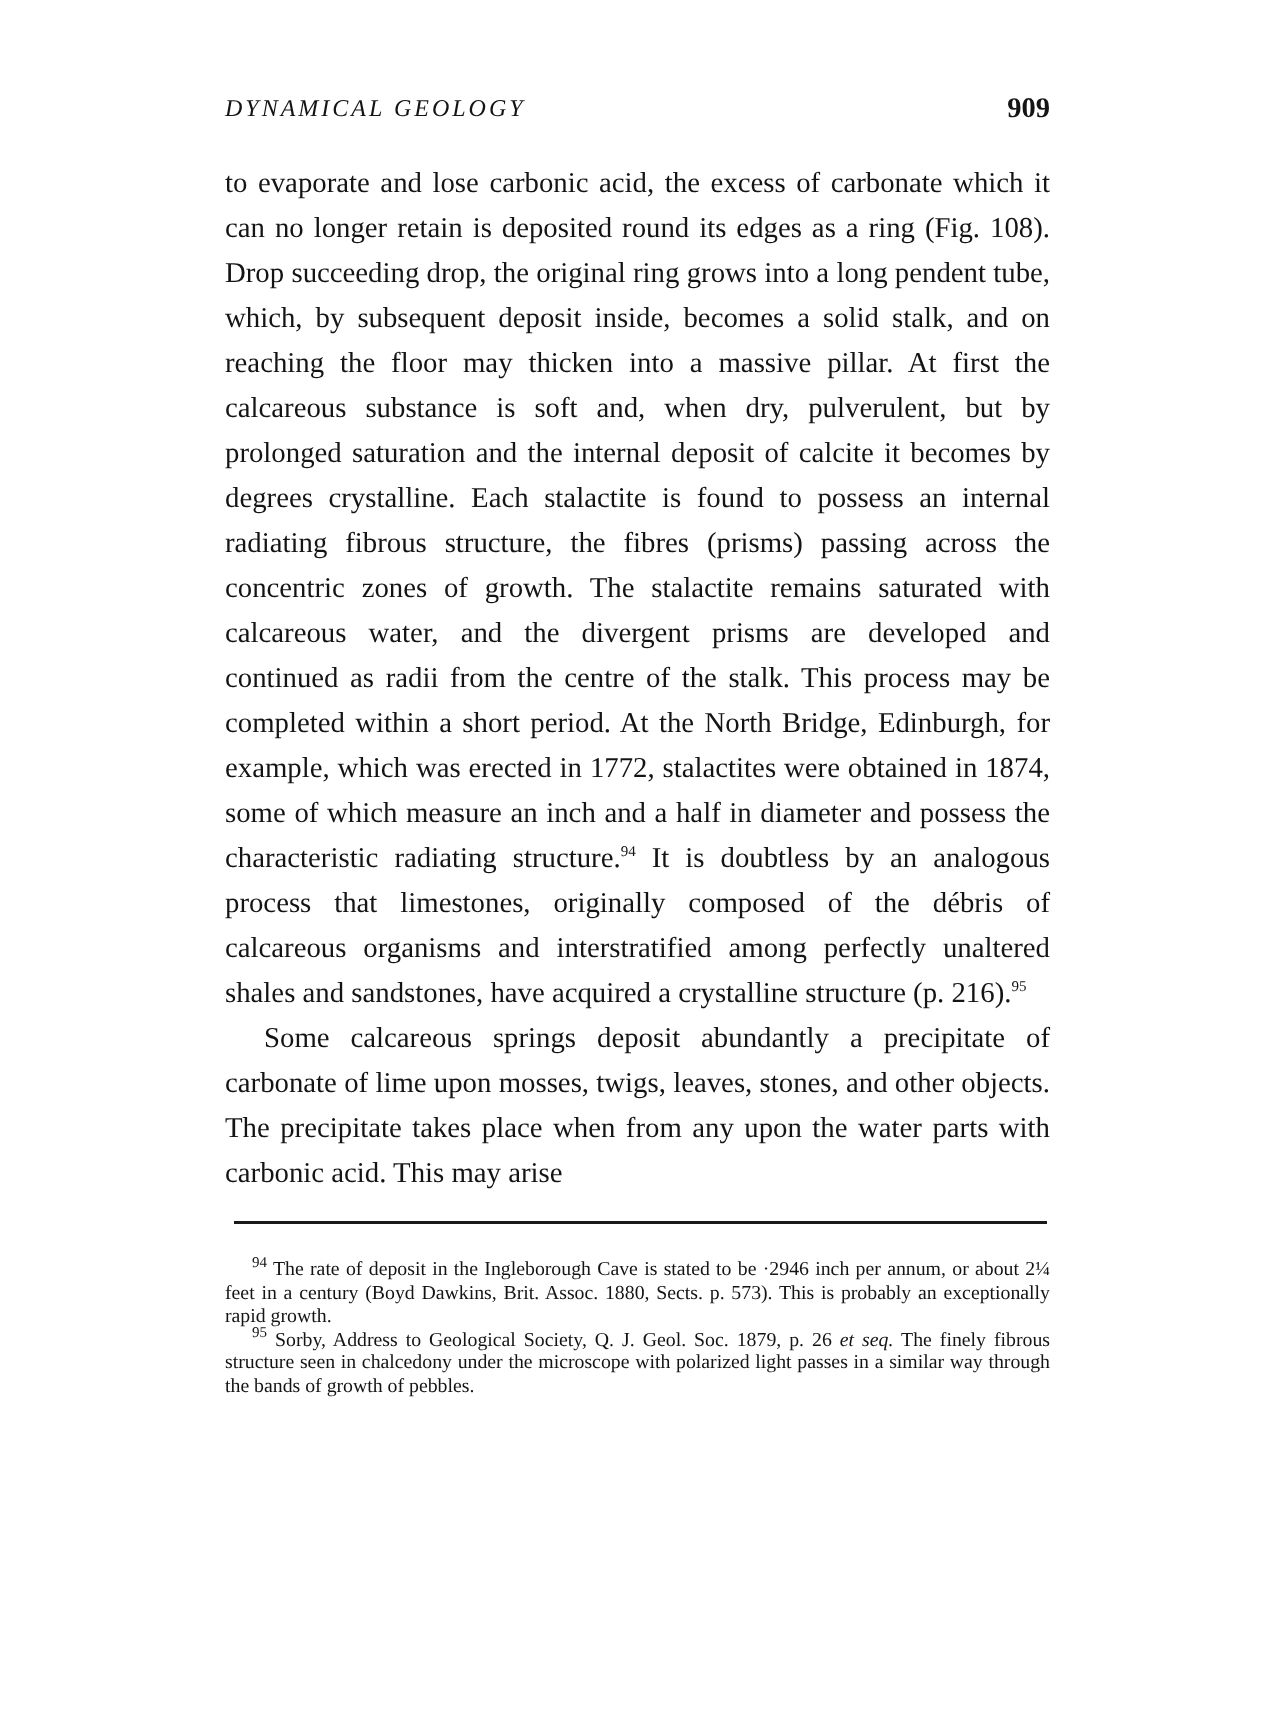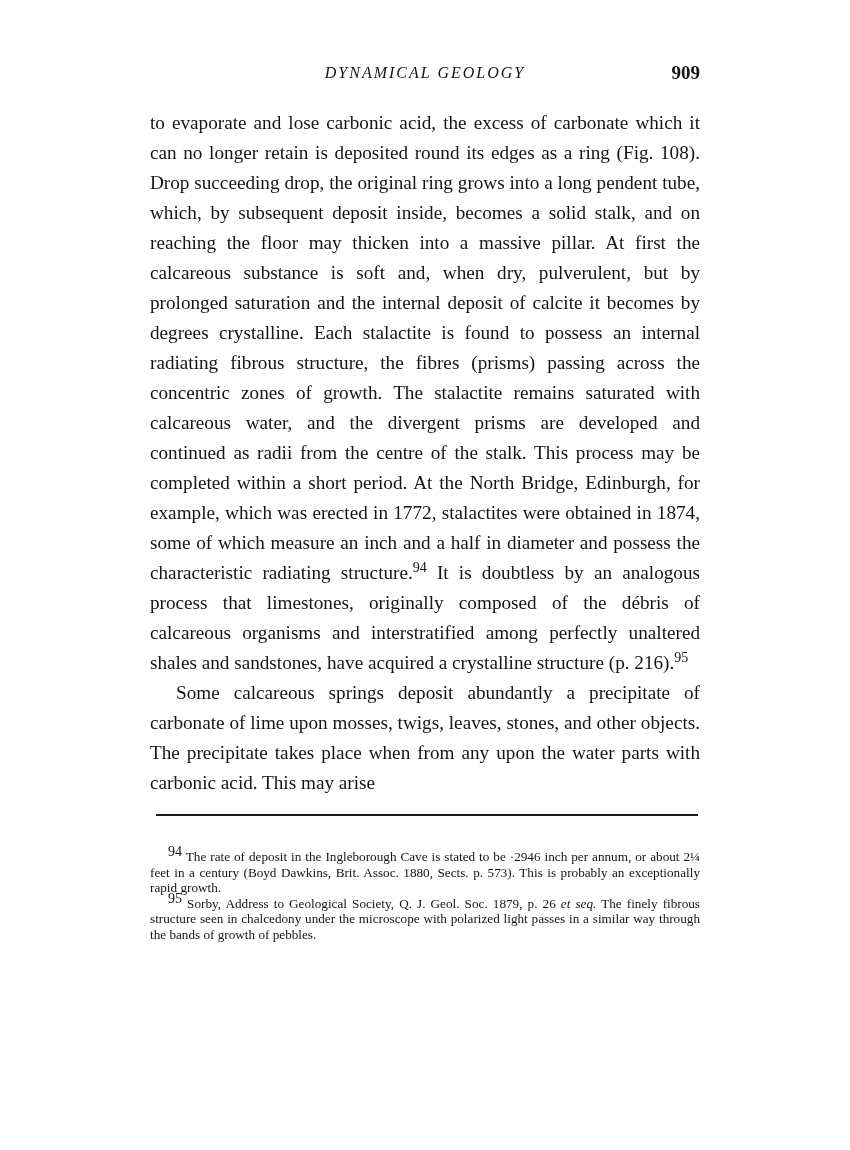--- a/index.html
+++ b/index.html
@@ -1,26 +1,26 @@
 <!DOCTYPE html>
 <html><head>
   <meta charset="utf-8">
   <style>
     html, body { margin: 0; padding: 0; background: #ffffff; }
     body { width: 850px; height: 1150px; position: relative; overflow: hidden; color: #141414; }
     .page { position: absolute; left: 150px; top: 60px; width: 550px; }
     .running-head { position: relative; height: 30px; font-family: "Liberation Serif", serif; }
-    .running-title { position: absolute; left: 0; right: 0; text-align: center; top: 4px; font-style: italic; font-size: 16px; letter-spacing: 2px; }
+    .running-title { position: absolute; left: 0; right: 0; text-align: left; top: 4px; font-style: italic; font-size: 16px; letter-spacing: 2px; }
     .page-number { position: absolute; right: 0; top: 2px; font-size: 19px; font-weight: bold; }
     .body-text { margin-top: 18px; font-family: "Liberation Serif", serif; font-size: 19.2px; line-height: 30px; text-align: justify; }
     .body-text p { margin: 0; }
     .body-text p.indent { text-indent: 26px; }
-    sup { font-size: 14px; vertical-align: super; line-height: 0; }
+    sup { font-size: 10px; vertical-align: super; line-height: 0; }
     .rule { margin-top: 16px; margin-left: 6px; width: 542px; height: 2px; background: #1a1a1a; }
-    .footnotes { margin-top: 33px; font-family: "Liberation Serif", serif; font-size: 13.2px; line-height: 15.5px; text-align: justify; }
+    .footnotes { margin-top: 22px; font-family: "Liberation Serif", serif; font-size: 13.2px; line-height: 15.5px; text-align: justify; }
     .footnotes p { margin: 0; text-indent: 18px; }
   </style>
 </head>
 <body>
 
 <div class="page">
   <div class="running-head">
     <div class="running-title">DYNAMICAL GEOLOGY</div>
     <div class="page-number">909</div>
   </div>

